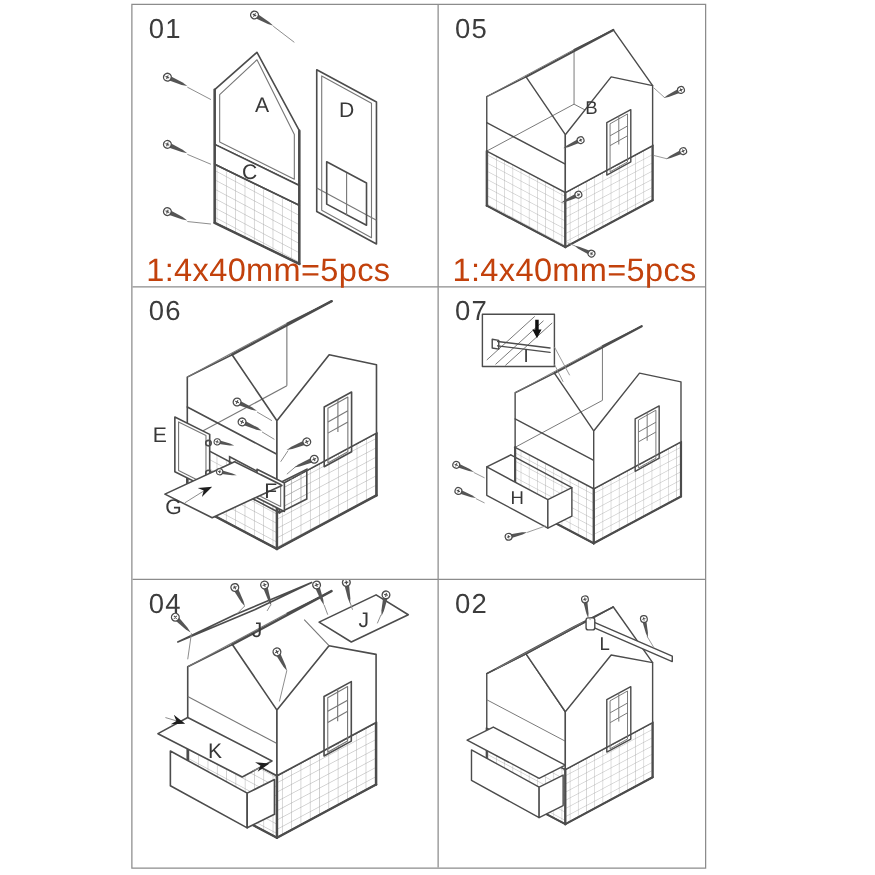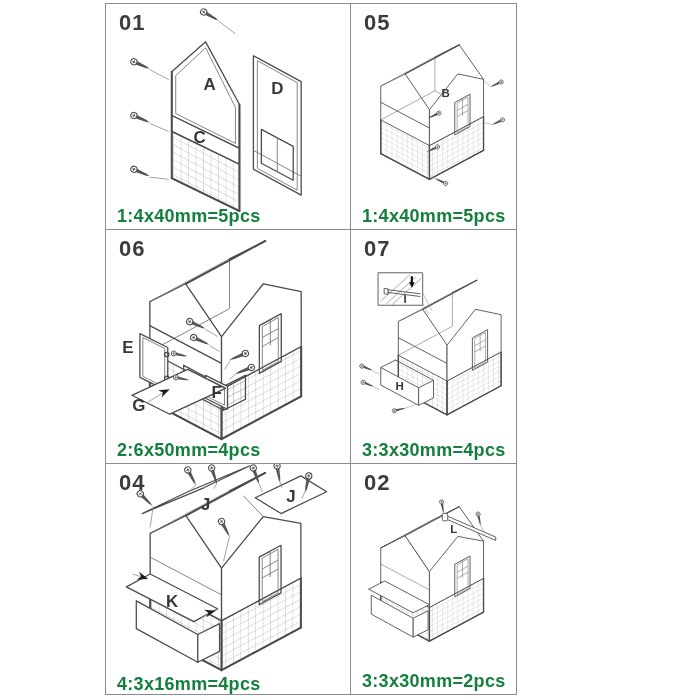--- a/index.html
+++ b/index.html
@@ -1,24 +1,24 @@
 <!DOCTYPE html>
 <html><head>
 <meta charset="utf-8">
 <style>
   html,body{margin:0;padding:0;background:#ffffff;}
   body{width:700px;height:700px;position:relative;font-family:"Liberation Sans",sans-serif;overflow:hidden;}
-  .sheet{position:absolute;left:105px;top:3px;width:412px;height:692px;
+  .sheet{position:absolute;left:105px;top:3px;width:460px;height:692px;
          border:1.5px solid #8c8c8c;box-sizing:border-box;
-         display:grid;grid-template-columns:245px 1fr;grid-template-rows:226px 234px 1fr;background:#fff;font-weight:bold;}
+         display:grid;grid-template-columns:245px 1fr;grid-template-rows:226px 234px 1fr;background:#fff;}
   .cell{position:relative;box-sizing:border-box;}
   .cell.bR{border-right:1px solid #8c8c8c;}
   .cell.bB{border-bottom:1px solid #8c8c8c;}
   .step{position:absolute;left:13px;top:6px;font-size:22px;color:#3c3c3c;letter-spacing:1px;z-index:3;}
-  .cap{position:absolute;left:11px;bottom:4px;font-size:18px;color:#15803d;letter-spacing:0.3px;z-index:3;line-height:18px;white-space:nowrap;}
+  .cap{position:absolute;left:11px;bottom:4px;font-size:26px;color:#c2410c;letter-spacing:0.3px;z-index:3;line-height:18px;white-space:nowrap;}
   .cap.two{bottom:1px;}
   svg.art{position:absolute;left:0;top:0;width:100%;height:100%;z-index:1;}
   svg.art .ln{stroke:#4c4c4c;fill:none;stroke-width:1.3;stroke-linejoin:round;stroke-linecap:round;}
   svg.art .hv{stroke:#4c4c4c;fill:none;stroke-width:2;stroke-linejoin:round;stroke-linecap:round;}
   svg.art .fw{fill:#ffffff;stroke:#4c4c4c;stroke-width:1.3;stroke-linejoin:round;}
   svg.art .thin{stroke:#777777;fill:none;stroke-width:0.9;stroke-linejoin:round;}
   svg.art .ldr{stroke:#8c8c8c;fill:none;stroke-width:0.8;}
   svg.art .mf{fill:url(#meshF);stroke:#4c4c4c;stroke-width:1.3;}
   svg.art .ms{fill:url(#meshS);stroke:#4c4c4c;stroke-width:1.3;}
   svg.art text.lbl{font-family:"Liberation Sans",sans-serif;font-size:17px;fill:#383838;text-anchor:middle;}
@@ -178,21 +178,20 @@
         <use href="#screwG" transform="translate(88,108) rotate(24)"></use>
         <use href="#screwG" transform="translate(68,124) rotate(12) scale(0.8)"></use>
         <use href="#screwG" transform="translate(70,148) rotate(12) scale(0.8)"></use>
         <use href="#screwG" transform="translate(140,124) rotate(158)"></use>
         <use href="#screwG" transform="translate(146,138) rotate(158)"></use>
       </g>
       <text class="lbl" x="22" y="124">E</text>
       <text class="lbl" x="111" y="169">F</text>
       <text class="lbl" x="33" y="182">G</text>
     </svg>
-    <div class="cap">2:6x50mm=4pcs</div>
   </div>
 
   <div class="cell bB">
     <div class="step">07</div>
     <svg class="art" viewBox="0 0 244 234">
       <g>
         <polygon class="mf" points="70,130 142,168 142,218 70,180"></polygon>
         <polygon class="ms" points="142,168 222,125 222,175 142,218"></polygon>
         <line class="thin" x1="70" y1="130" x2="150" y2="87"></line>
         <line class="thin" x1="150" y1="87" x2="150" y2="37"></line>
@@ -235,21 +234,20 @@
         <line class="ldr" x1="32" y1="153" x2="42" y2="158"></line>
         <line class="ldr" x1="34" y1="177" x2="42" y2="181"></line>
         <line class="ldr" x1="81" y1="208" x2="98" y2="202"></line>
         <use href="#screwG" transform="translate(16,146) rotate(22)"></use>
         <use href="#screwG" transform="translate(18,170) rotate(22)"></use>
         <use href="#screwG" transform="translate(64,212) rotate(-14)"></use>
       </g>
       <text class="lbl" x="80" y="52">I</text>
       <text class="lbl" x="72" y="182">H</text>
     </svg>
-    <div class="cap">3:3x30mm=4pcs</div>
   </div>
 
   <div class="cell bR">
     <div class="step">04</div>
     <svg class="art" viewBox="0 0 245 232">
       <g>
         <polygon class="mf" points="44,120 116,158 116,208 44,170"></polygon>
         <polygon class="ms" points="116,158 196,115 196,165 116,208"></polygon>
         <line class="hv" x1="44" y1="120" x2="44" y2="170"></line>
         <line class="hv" x1="116" y1="158" x2="116" y2="208"></line>
@@ -298,21 +296,20 @@
         <line class="ldr" x1="26" y1="111" x2="36" y2="114"></line>
         <use href="#arrowB" transform="translate(42,116) rotate(18)"></use>
         <line class="ldr" x1="96" y1="154" x2="104" y2="151"></line>
         <use href="#arrowB" transform="translate(110,148) rotate(-15)"></use>
       </g>
       <text class="lbl" x="100" y="46">J</text>
       <text class="lbl" x="186" y="38">J</text>
       <text class="lbl" x="66" y="144">K</text>
     </svg>
     <div class="cap two">
-      <div>4:3x16mm=4pcs</div>
     </div>
   </div>
 
   <div class="cell">
     <div class="step">02</div>
     <svg class="art" viewBox="0 0 244 232">
       <g>
         <polygon class="mf" points="44,120 116,158 116,208 44,170"></polygon>
         <polygon class="ms" points="116,158 196,115 196,165 116,208"></polygon>
         <line class="hv" x1="44" y1="120" x2="44" y2="170"></line>
@@ -342,16 +339,15 @@
         <rect class="fw" x="135" y="19" width="8" height="11" rx="2"></rect>
       </g>
       <g>
         <line class="ldr" x1="137" y1="18" x2="139" y2="21"></line>
         <line class="ldr" x1="191" y1="36" x2="197" y2="46"></line>
         <use href="#screwG" transform="translate(134,2) rotate(80)"></use>
         <use href="#screwG" transform="translate(188,20) rotate(78)"></use>
       </g>
       <text class="lbl" x="152" y="48">L</text>
     </svg>
-    <div class="cap">3:3x30mm=2pcs</div>
   </div>
 
 </div>
 
 </body></html>

